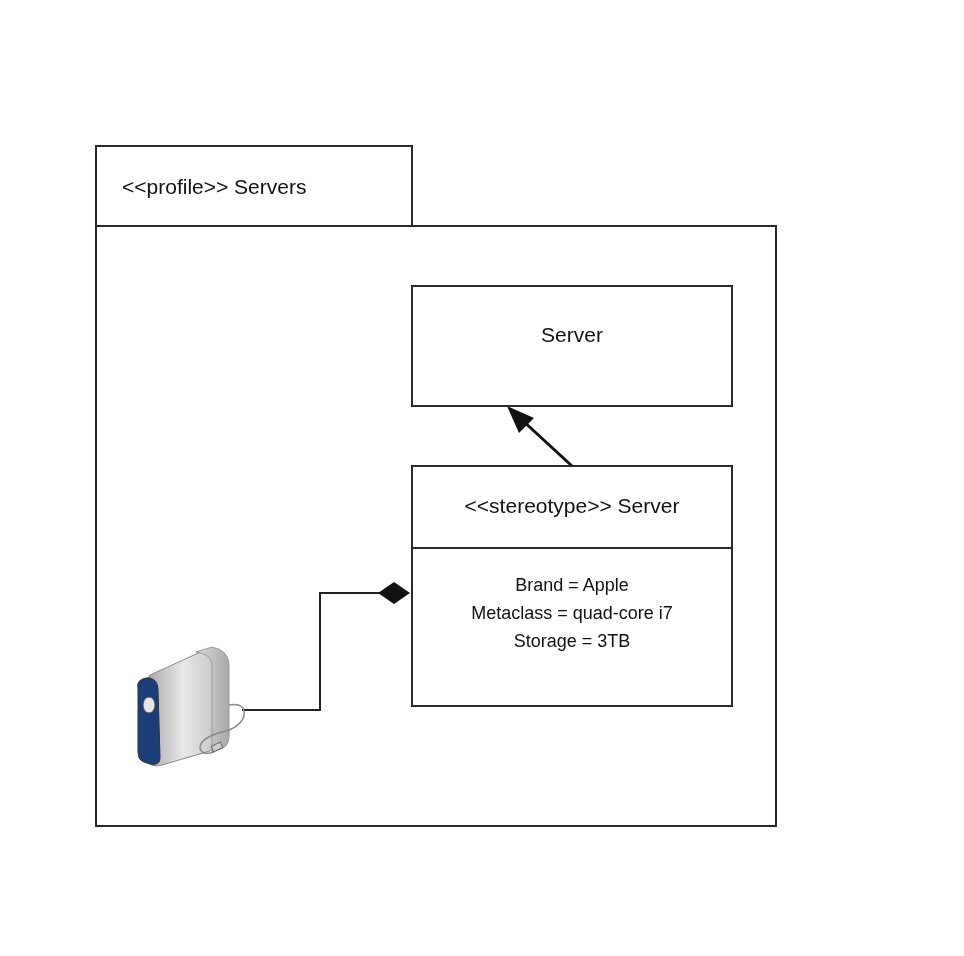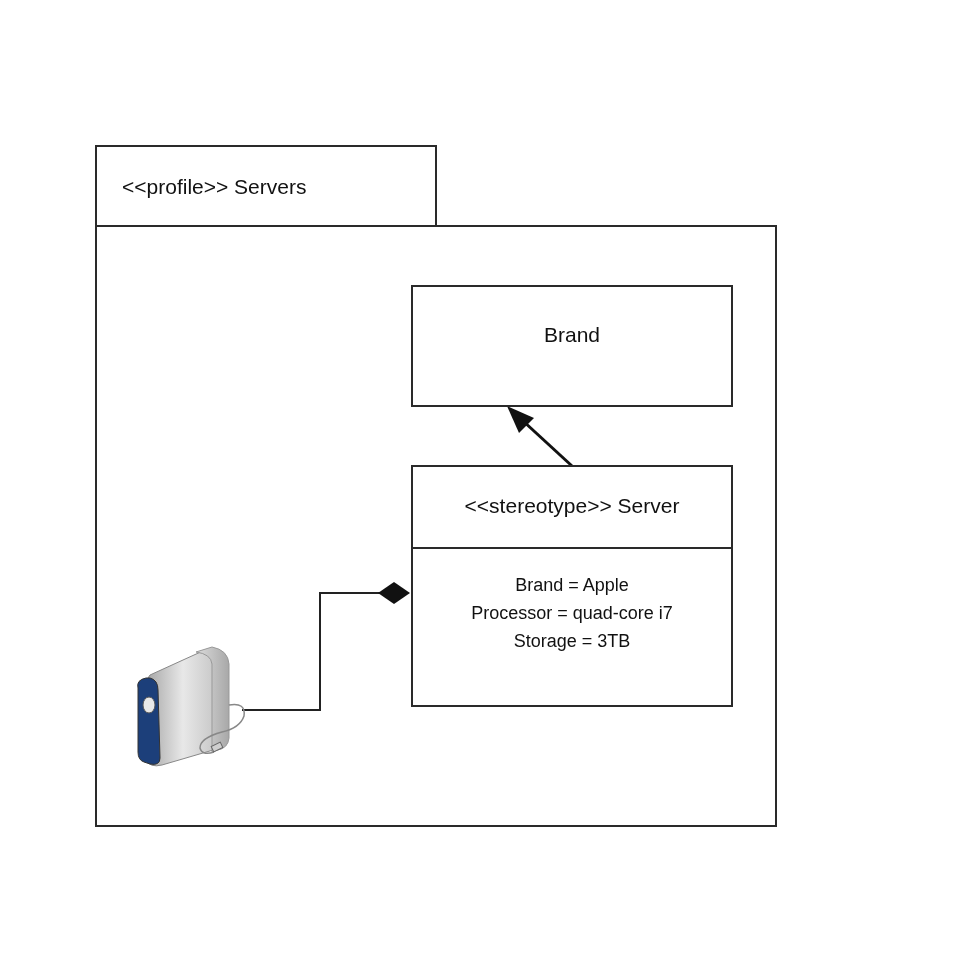--- a/index.html
+++ b/index.html
@@ -1,19 +1,19 @@
 <!DOCTYPE html>
 <html><head>
   <meta charset="utf-8">
   <style>
     html, body { margin: 0; padding: 0; background: #ffffff; }
     body { width: 964px; height: 956px; position: relative; overflow: hidden;
            font-family: "Liberation Sans", sans-serif; color: #111; }
     .box { position: absolute; border: 2px solid #2a2a2a; background: #fff; box-sizing: border-box; }
-    .tab { left: 95px; top: 145px; width: 342px; height: 82px; }
+    .tab { left: 95px; top: 145px; width: 318px; height: 82px; }
     .tab-label { position: absolute; left: 25px; top: 28px; font-size: 21px; }
     .pkg { left: 95px; top: 225px; width: 682px; height: 602px; }
     .meta { left: 411px; top: 285px; width: 322px; height: 122px; text-align: center; }
     .meta-text { position: absolute; left: 0; right: 0; top: 34px; font-size: 21px; line-height: 28px; }
     .stereo { left: 411px; top: 465px; width: 322px; height: 242px; padding-left: 48px; }
     .stereo-head { position: absolute; left: 0; right: 0; top: 0; height: 80px; border-bottom: 2px solid #2a2a2a; text-align: center; }
     .stereo-head span { display: block; margin-top: 27px; font-size: 21px; }
     .stereo-body { position: absolute; left: 0; right: 0; top: 104px; text-align: center; font-size: 18px; line-height: 28px; }
     .stereo-body div { white-space: nowrap; }
     svg.overlay { position: absolute; left: 0; top: 0; }
@@ -55,26 +55,26 @@
     <path d="M196 652 L212 647 Q228 650 229 664 L229 738 Q228 748 218 750 L212 752 L212 664 Q211 654 196 652 Z" fill="url(#srvSide)" stroke="#999" stroke-width="1"></path>
     <path d="M138 688 Q136 680 146 678 L150 678 Q158 680 158 690 L160 758 Q160 766 150 764 L144 762 Q138 760 138 752 Z" fill="#1c3f7a" stroke="#333" stroke-width="1"></path>
     <ellipse cx="149" cy="705" rx="6" ry="8" fill="#e8e8e8" stroke="#555" stroke-width="1"></ellipse>
     <path d="M229 705 Q246 702 244 716 Q240 728 222 732 Q200 738 200 748 Q202 756 214 752" fill="none" stroke="#888" stroke-width="1.5"></path>
     <rect x="212" y="744" width="10" height="6" fill="#cfcfcf" stroke="#666" stroke-width="1" transform="rotate(-25 217 747)"></rect>
   </g>
 </svg>
 
 <div class="box meta">
   <div class="meta-text">
-    <div>Brand</div>
+    <div>Server</div>
   </div>
 </div>
 
 <div class="box stereo">
   <div class="stereo-head">
     <span>&lt;&lt;stereotype&gt;&gt; Server</span>
   </div>
   <div class="stereo-body">
     <div>Brand = Apple</div>
-    <div>Processor = quad-core i7</div>
+    <div>Metaclass = quad-core i7</div>
     <div>Storage = 3TB</div>
   </div>
 </div>
 
 </body></html>

